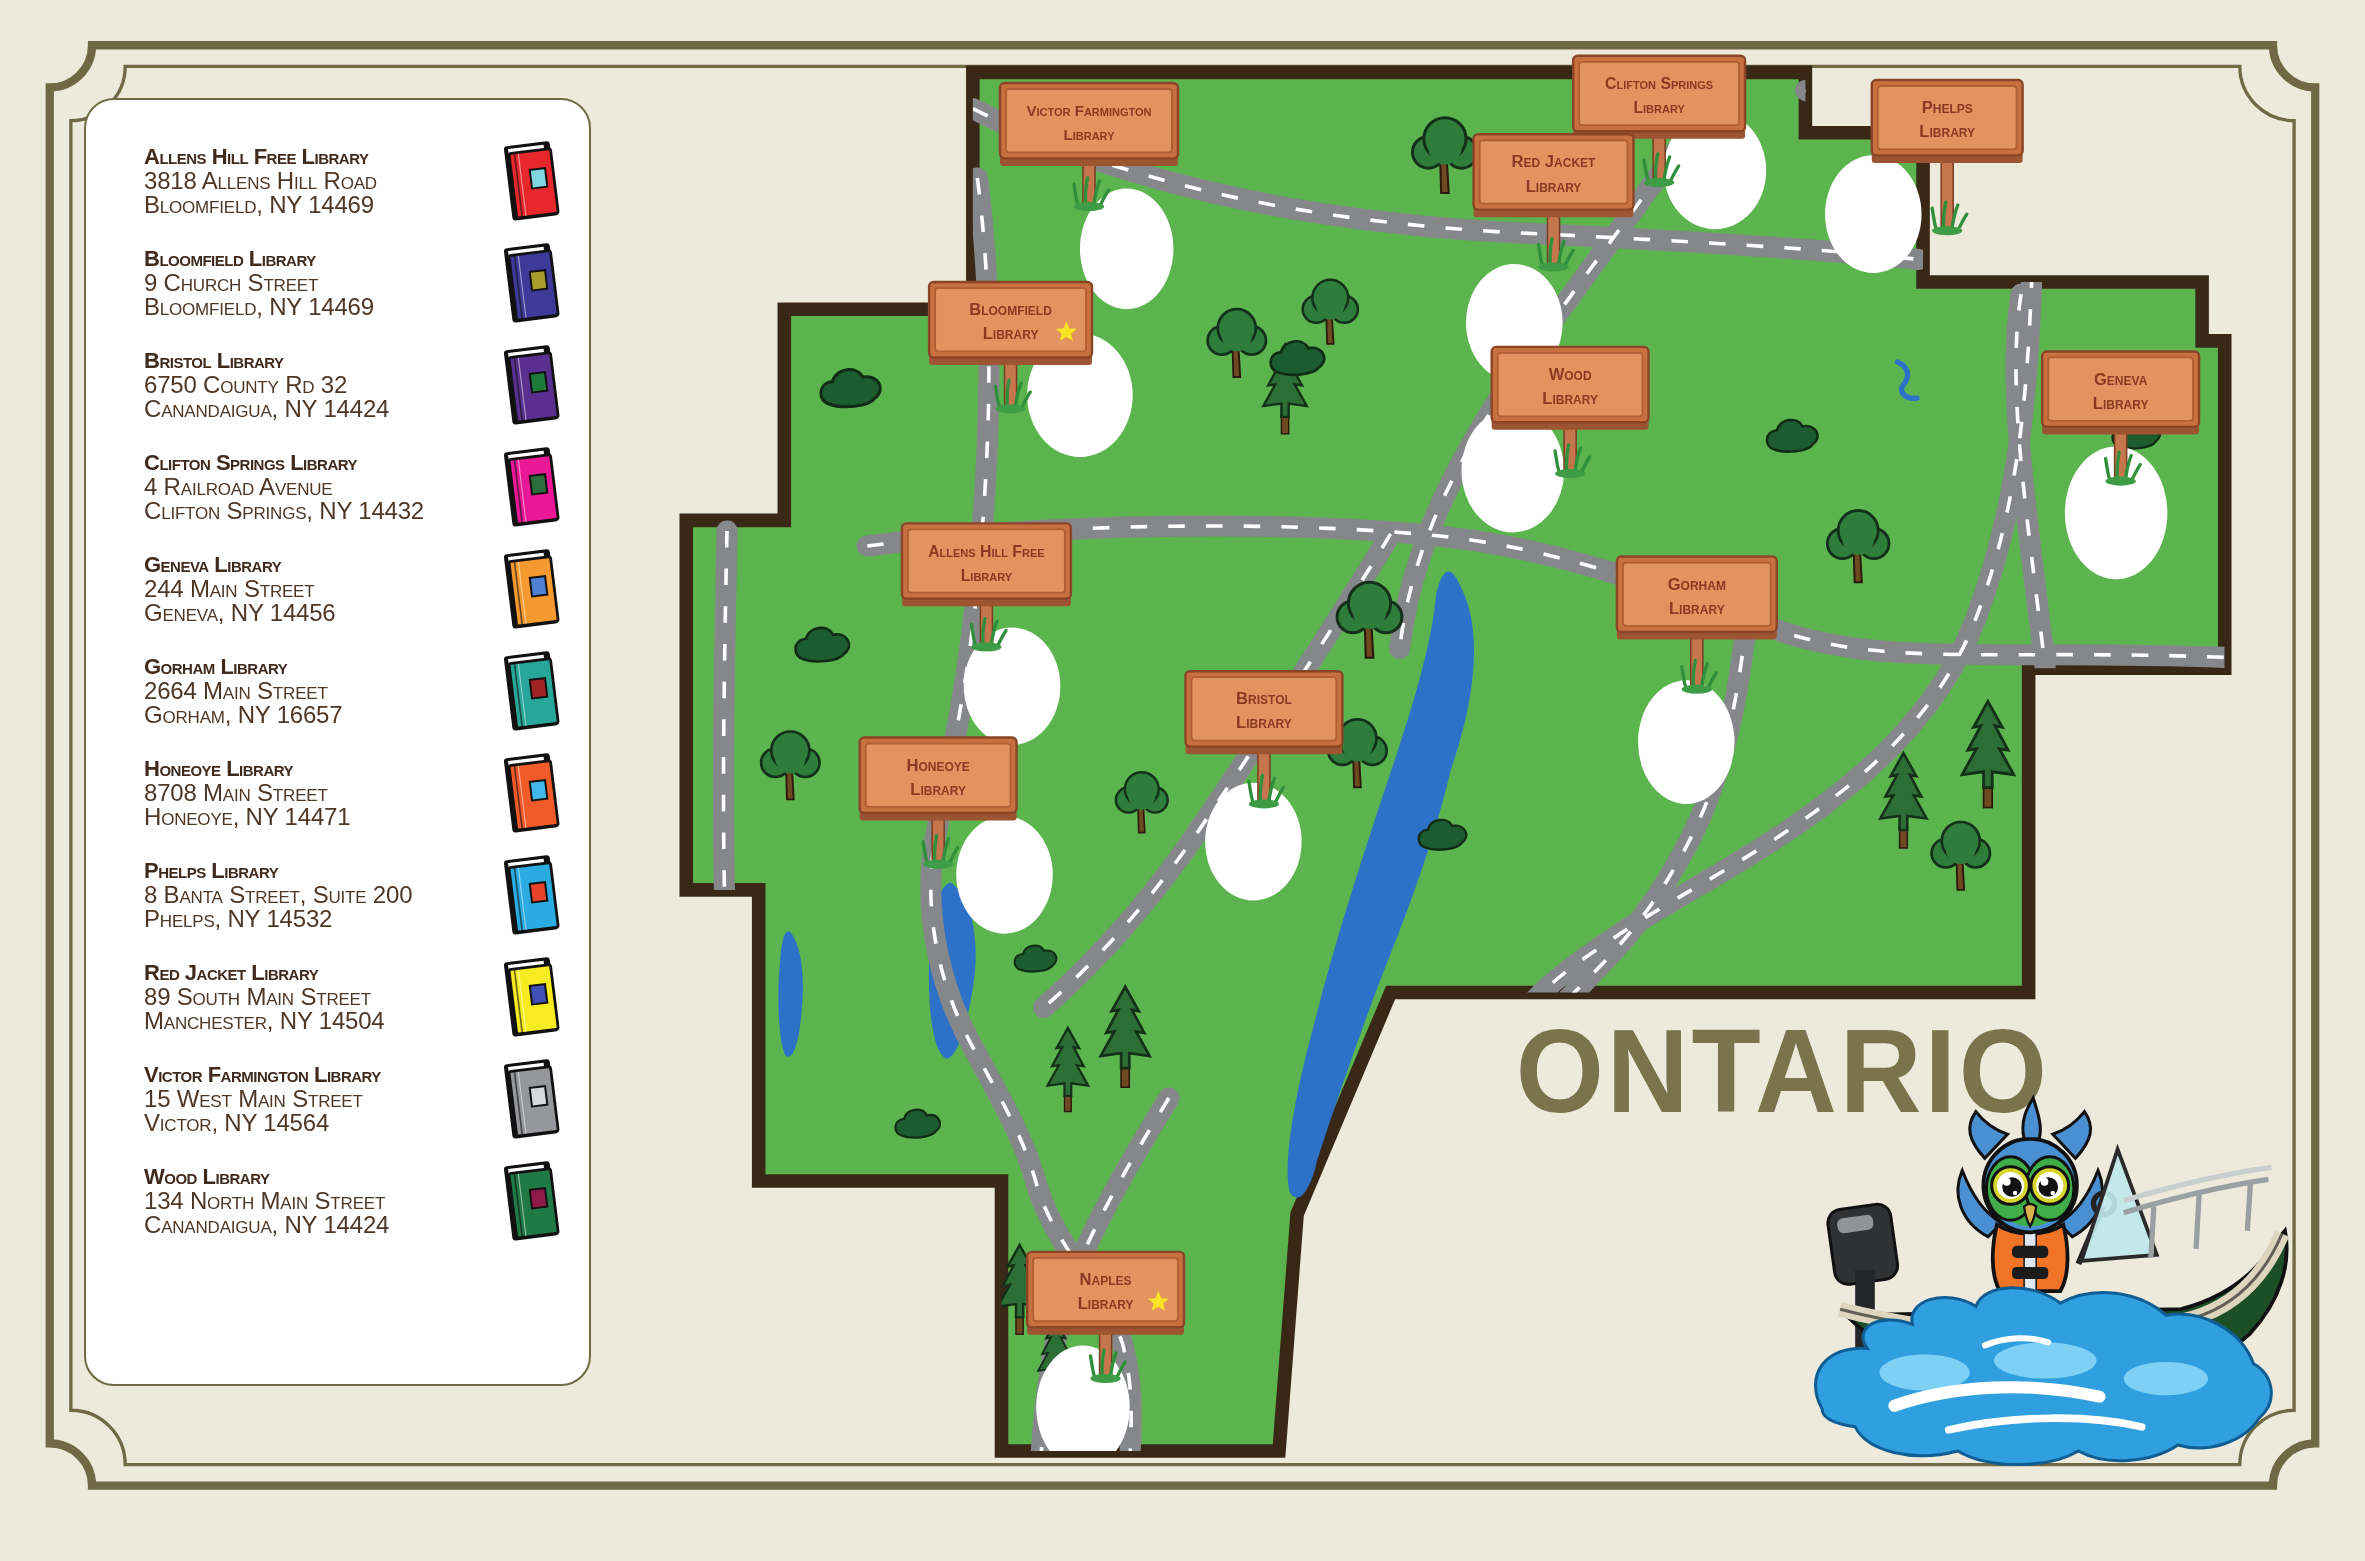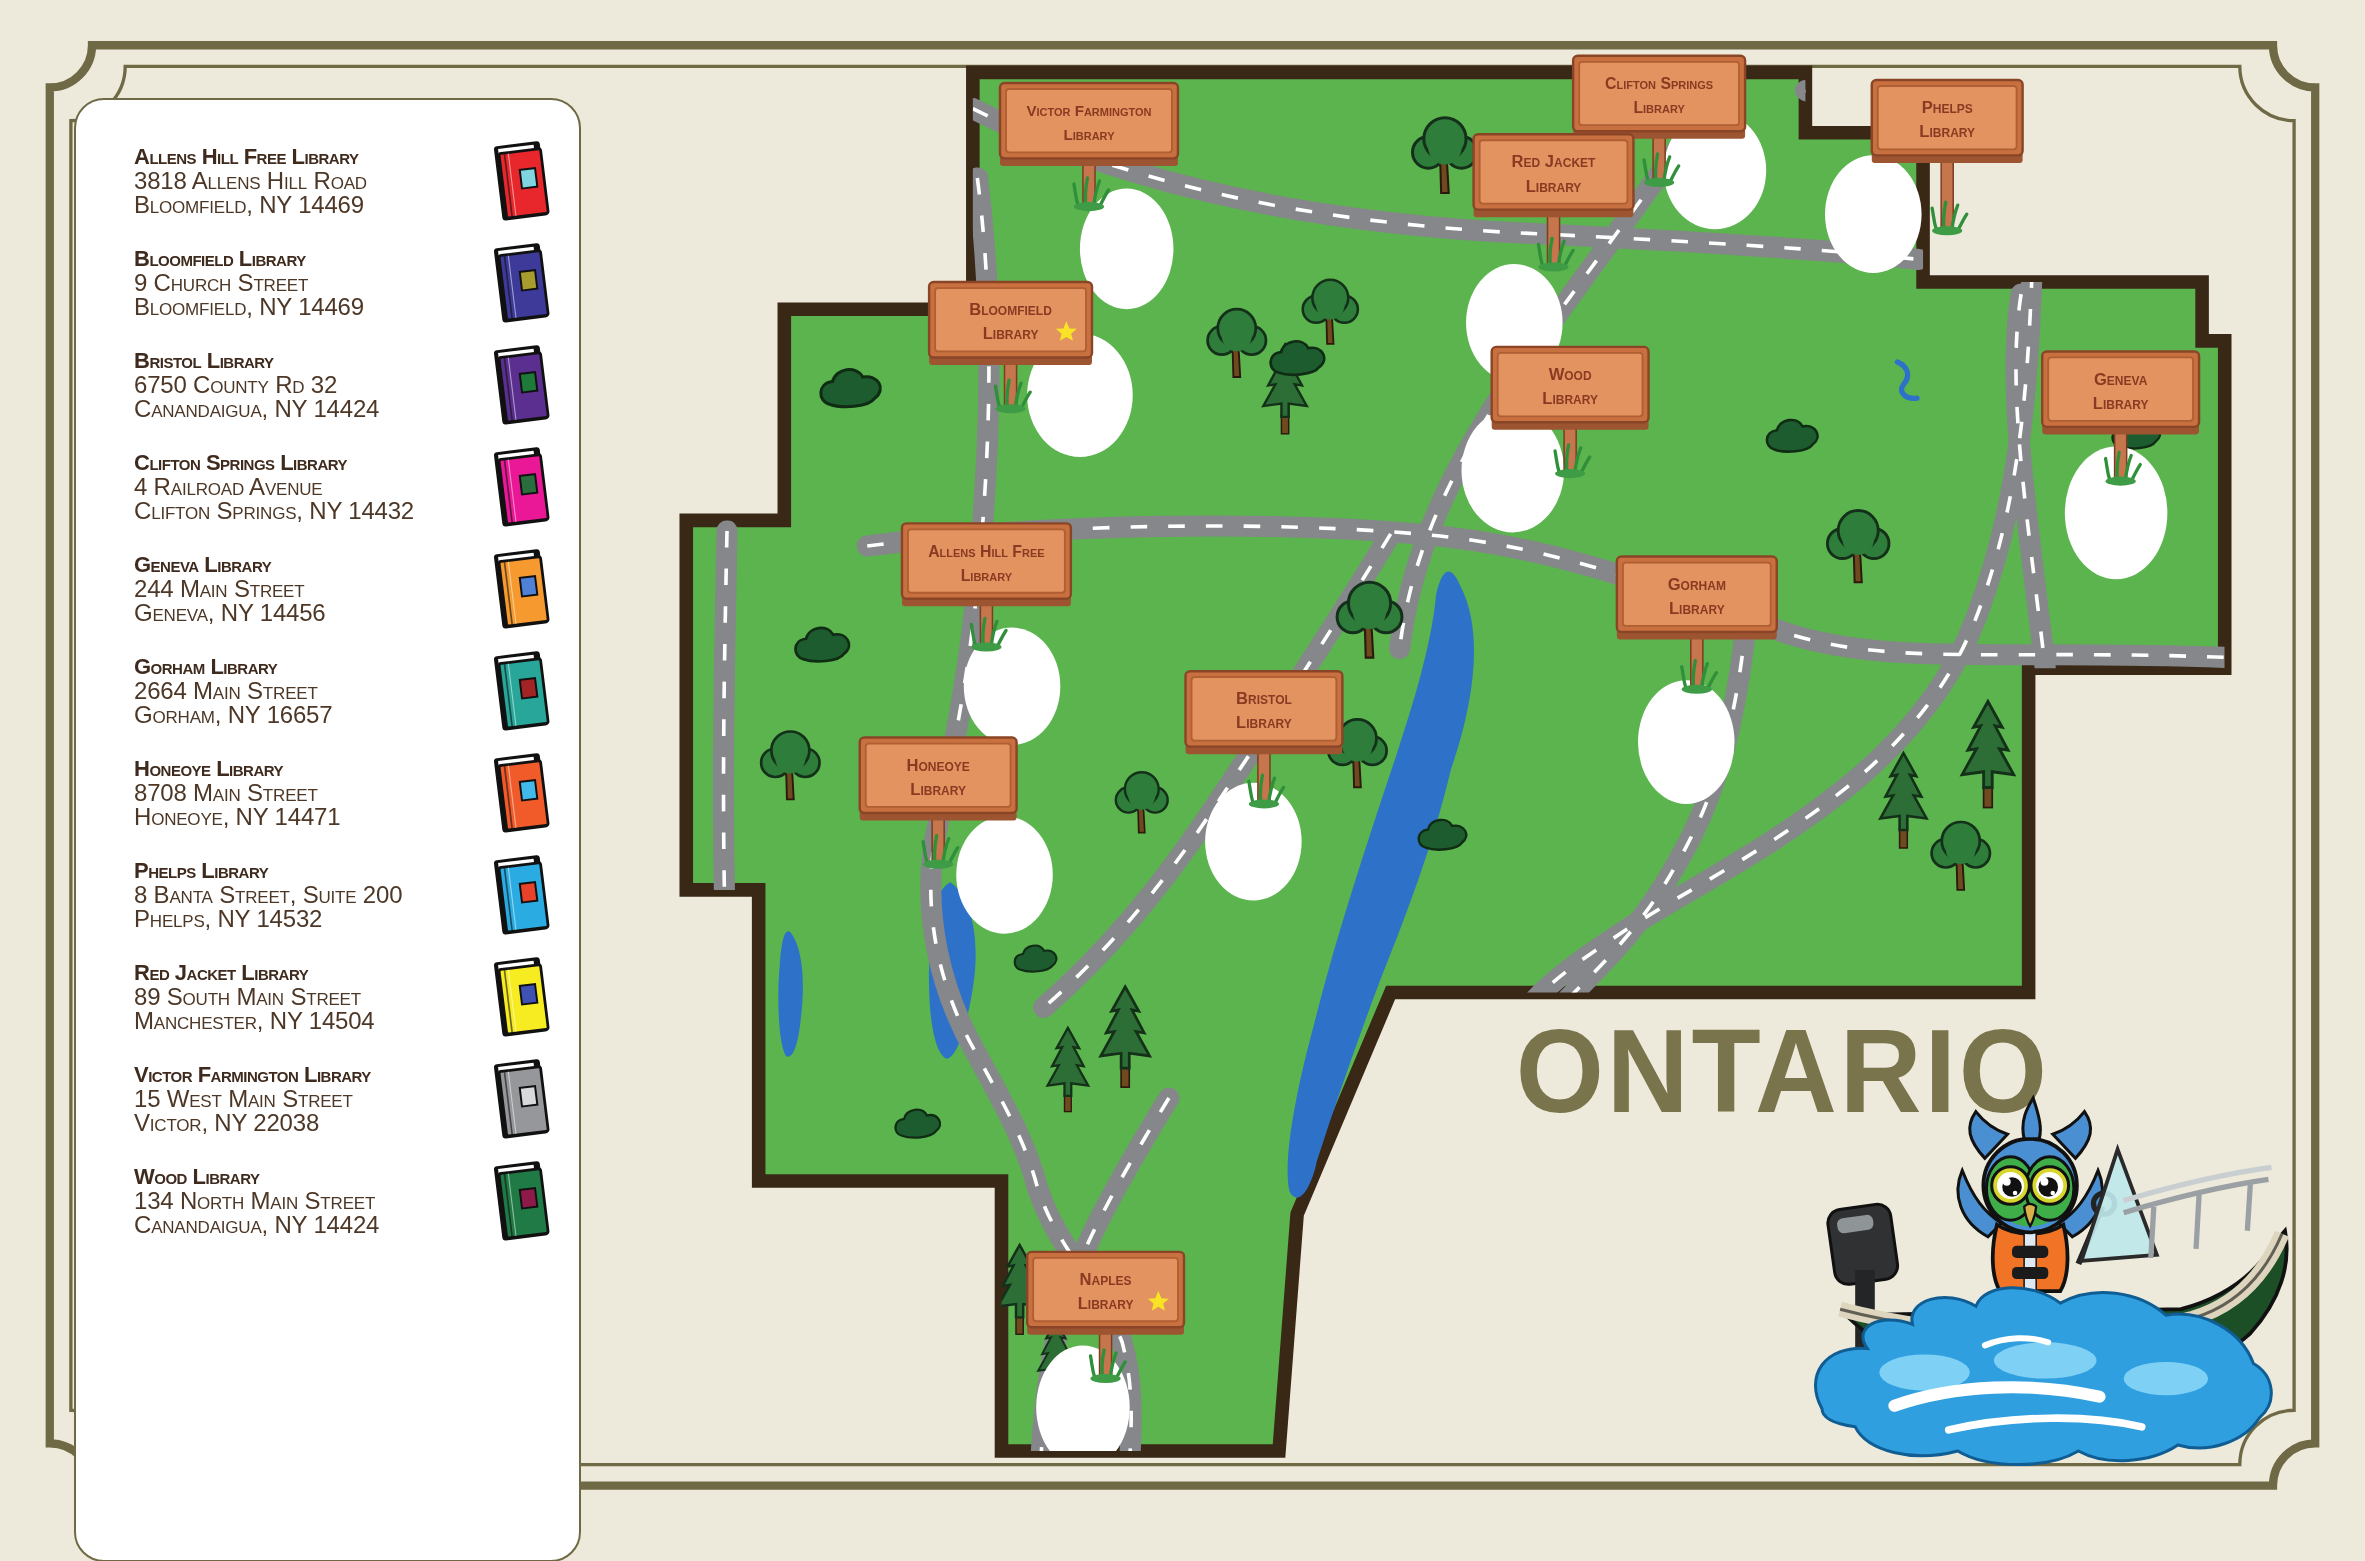--- a/index.html
+++ b/index.html
@@ -1,19 +1,19 @@
 <!DOCTYPE html>
 <html style="font-size:7.6px"><head>
 <meta charset="utf-8">
 <style>
   html,body{margin:0;padding:0;}
   body{width:2413px;height:1562px;overflow:hidden;font-family:"Liberation Sans",sans-serif;}
   .poster{position:absolute;inset:0;background:#edeadb;}
   #scene{position:absolute;inset:0;}
-  .legend{position:absolute;left:74px;top:98px;width:507px;height:1464px;background:#ffffff;
+  .legend{position:absolute;left:84px;top:98px;width:507px;height:1288px;background:#ffffff;
           border:2.8px solid #6f6a45;border-radius:30px;box-sizing:border-box;
           padding:30px 26px 14px 58px;}
   .legend ul{list-style:none;margin:0;padding:0;}
   .legend li{height:102px;display:flex;justify-content:space-between;align-items:center;}
   .lib-name{font-size:22px;font-weight:bold;color:#3f2a1e;font-variant:small-caps;line-height:24.6px;letter-spacing:-0.5px;}
   .lib-addr{font-size:24px;color:#4d3726;font-variant:small-caps;line-height:24px;letter-spacing:-0.2px;}
   .book{flex:0 0 auto;margin-left:9.5px;}
   text{font-family:"Liberation Sans",sans-serif;}
   .sign-text{font-weight:bold;fill:#8a3a22;font-variant:small-caps;}
   .county-label{font-weight:bold;fill:#7a744c;letter-spacing:2px;}
@@ -540,21 +540,21 @@
               <line x1="19" y1="14" x2="19" y2="71" stroke="#111" stroke-width="1.5" opacity="0.6"></line>
               <line x1="22.5" y1="14" x2="22.5" y2="71" stroke="#fff" stroke-width="1" opacity="0.5"></line>
               <rect x="31" y="30" width="14" height="17" fill="#3f51b5" stroke="#111" stroke-width="1.8"></rect>
             </g>
           </svg>
         </li>
         <li>
           <div>
             <div class="lib-name">Victor Farmington Library</div>
             <div class="lib-addr">15 West Main Street</div>
-            <div class="lib-addr">Victor, NY 22038</div>
+            <div class="lib-addr">Victor, NY 14564</div>
           </div>
           <svg viewBox="0 0 60 80" width="66" height="88" class="book">
             <g transform="rotate(-7 30 40)">
               <rect x="10" y="6" width="42" height="68" rx="3" fill="#111"></rect>
               <rect x="13" y="8" width="34" height="9" fill="#fff" stroke="#111" stroke-width="1.5"></rect>
               <rect x="14" y="13" width="38" height="59" rx="2" fill="#95979a" stroke="#111" stroke-width="2.5"></rect>
               <line x1="19" y1="14" x2="19" y2="71" stroke="#111" stroke-width="1.5" opacity="0.6"></line>
               <line x1="22.5" y1="14" x2="22.5" y2="71" stroke="#fff" stroke-width="1" opacity="0.5"></line>
               <rect x="31" y="30" width="14" height="17" fill="#d7d9db" stroke="#111" stroke-width="1.8"></rect>
             </g>

